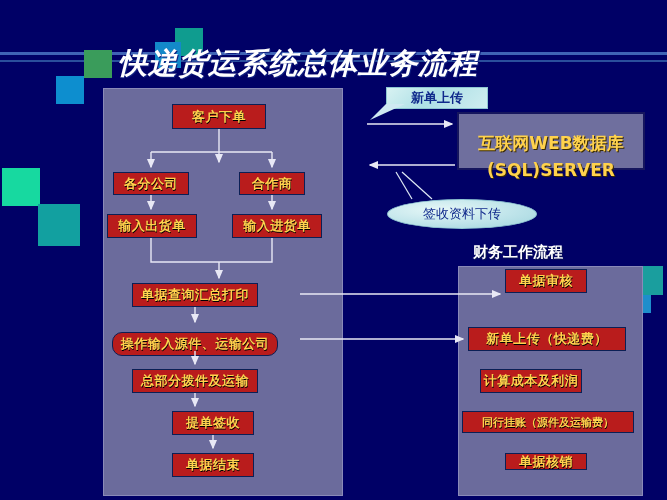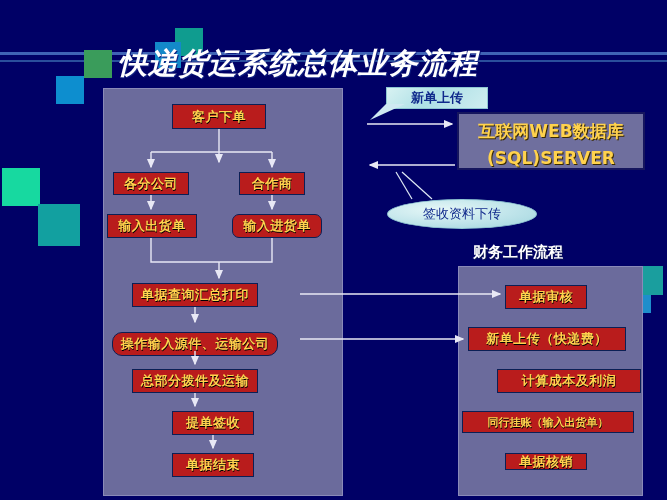--- a/index.html
+++ b/index.html
@@ -61,21 +61,21 @@
     position:absolute;
     left:457px;top:112px;width:188px;height:58px;
     background:#6f6f9e;
     border:2px solid #16165e;
     box-sizing:border-box;
     color:#ffd24d;
     font-weight:bold;
     font-size:17px;
     line-height:27px;
     text-align:center;
-    padding-top:4px;
+    padding-top:16px;
     font-family:"DejaVu Sans","Liberation Sans",sans-serif;
     text-shadow:1px 1px 0 #3a2a00;
   }
   #sql-box .l2{letter-spacing:0px;}
 
   
   .callout{
     position:absolute;
     background:linear-gradient(135deg,#d8f2f2 0%,#aee0e6 45%,#cfeef0 100%);
     border:1px solid #8fc6d2;
@@ -147,30 +147,30 @@
   </div>
 
   <div class="callout" id="callout-new">新单上传</div>
   <div id="ellipse-sign">签收资料下传</div>
 
   <div id="flow-boxes">
       <div class="fbox" style="left: 172px; top: 104px; width: 94px; height: 25px;">客户下单</div>
       <div class="fbox" style="left: 113px; top: 172px; width: 76px; height: 23px;">各分公司</div>
       <div class="fbox" style="left: 239px; top: 172px; width: 66px; height: 23px;">合作商</div>
       <div class="fbox" style="left: 107px; top: 214px; width: 90px; height: 24px;">输入出货单</div>
-      <div class="fbox" style="left: 232px; top: 214px; width: 90px; height: 24px; border-radius: 7px;">输入进货单</div>
+      <div class="fbox" style="left: 232px; top: 214px; width: 90px; height: 24px;">输入进货单</div>
       <div class="fbox" style="left: 132px; top: 283px; width: 126px; height: 24px;">单据查询汇总打印</div>
       <div class="fbox" style="left: 112px; top: 332px; width: 166px; height: 24px; border-radius: 10px;">操作输入源件、运输公司</div>
       <div class="fbox" style="left: 132px; top: 369px; width: 126px; height: 24px;">总部分拨件及运输</div>
       <div class="fbox" style="left: 172px; top: 411px; width: 82px; height: 24px;">提单签收</div>
       <div class="fbox" style="left: 172px; top: 453px; width: 82px; height: 24px;">单据结束</div>
-      <div class="fbox" style="left: 505px; top: 285px; width: 82px; height: 24px;">单据审核</div>
+      <div class="fbox" style="left: 505px; top: 269px; width: 82px; height: 24px;">单据审核</div>
       <div class="fbox" style="left: 468px; top: 327px; width: 158px; height: 24px;">新单上传（快递费）</div>
-      <div class="fbox" style="left: 497px; top: 369px; width: 144px; height: 24px;">计算成本及利润</div>
-      <div class="fbox small" style="left: 462px; top: 411px; width: 172px; height: 22px;">同行挂账（输入出货单）</div>
+      <div class="fbox" style="left: 480px; top: 369px; width: 102px; height: 24px;">计算成本及利润</div>
+      <div class="fbox small" style="left: 462px; top: 411px; width: 172px; height: 22px;">同行挂账（源件及运输费）</div>
       <div class="fbox" style="left: 505px; top: 453px; width: 82px; height: 17px;">单据核销</div>
     </div>
 
   <svg id="arrows" viewBox="0 0 667 500" xmlns="http://www.w3.org/2000/svg">
     <defs>
       <marker id="ah" markerWidth="7" markerHeight="7" refX="6" refY="3" orient="auto">
         <path d="M0,0 L7,3 L0,6 z" fill="#e8e8f5"></path>
       </marker>
       <marker id="ahl" markerWidth="7" markerHeight="7" refX="6" refY="3" orient="auto">
         <path d="M0,0 L7,3 L0,6 z" fill="#e8e8f5"></path>

